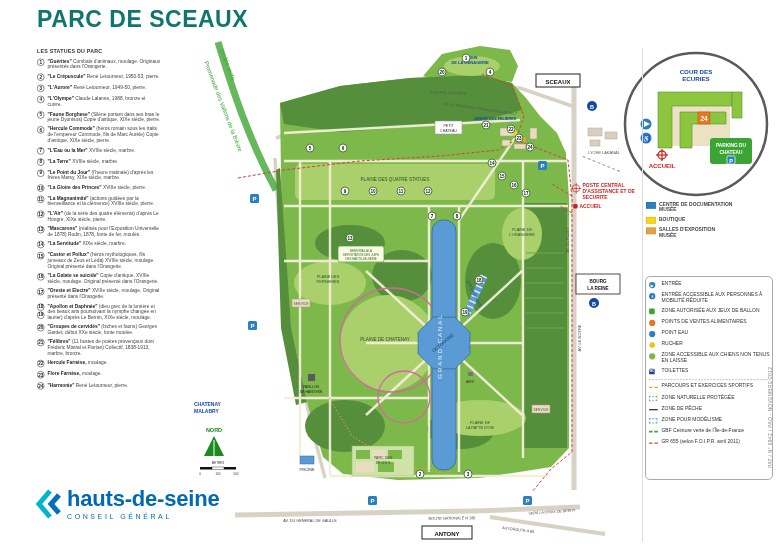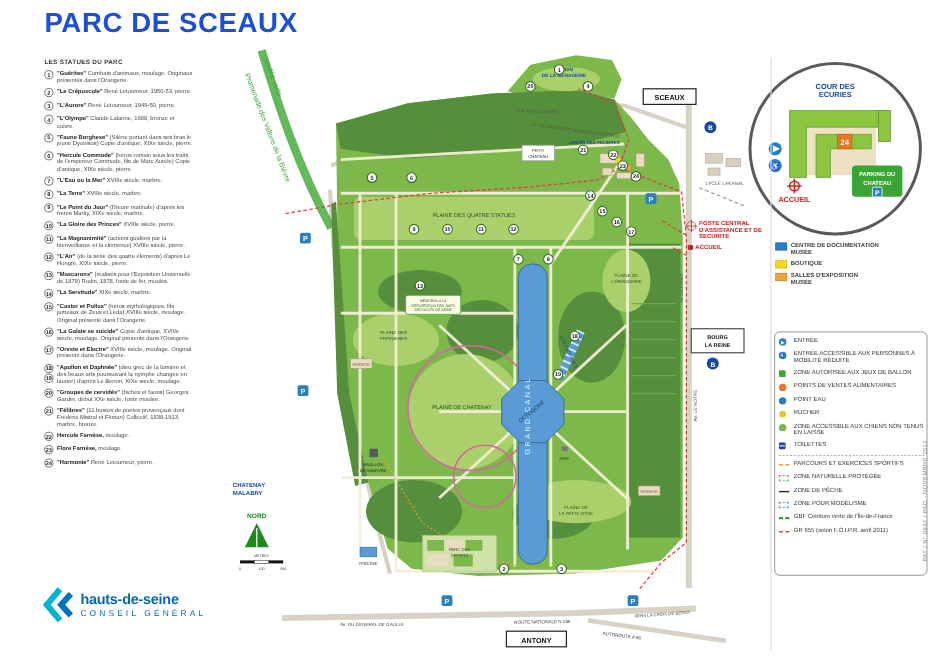--- a/index.html
+++ b/index.html
@@ -1,20 +1,20 @@
 <!DOCTYPE html>
 <html><head>
 <meta charset="utf-8">
 <style>
   html,body{margin:0;padding:0;background:#9a9a9a;}
   .page{position:relative;width:780px;height:551px;background:#ffffff;overflow:hidden;
         font-family:"Liberation Sans",sans-serif;}
 
   .title{position:absolute;left:37px;top:6px;margin:0;font-size:23px;font-weight:bold;
-         color:#1d4ed8;letter-spacing:.5px;}
+         color:#0f766e;letter-spacing:.5px;}
 
   
   .statues{position:absolute;left:37px;top:48px;width:200px;transform:scale(.62);transform-origin:0 0;}
   .statues-header{font-size:8.5px;font-weight:bold;color:#333;letter-spacing:.4px;margin-bottom:7px;}
   .statue-list{list-style:none;margin:0;padding:0;}
   .statue-item{display:flex;gap:4px;margin-bottom:6px;}
   .nums{display:flex;flex-direction:column;gap:1px;flex:none;width:13px;}
   .num-circle{width:12px;height:12px;border:1.1px solid #444;border-radius:50%;background:#fff;
               font-size:7.5px;font-weight:bold;color:#222;display:flex;align-items:center;
               justify-content:center;box-sizing:border-box;}
@@ -77,21 +77,21 @@
   .l-fish{border-top:2px solid #333;}
   .l-green{border-top:3px dashed #3aa535;}
   .l-red{border-top:2.5px dashed #e03a3a;}
   .ic-box{width:13px;height:8px;box-sizing:border-box;}
   .b-green{border:1.2px dashed #3aa535;} .b-blue{border:1.2px dashed #2a7fc1;}
 
   .credits{position:absolute;left:768px;top:468px;width:300px;font-size:8px;color:#888;
            letter-spacing:.5px;transform:rotate(-90deg) scale(.62);transform-origin:0 0;}
 
   .footer{position:absolute;left:33px;top:487px;display:flex;align-items:center;gap:6px;}
-  .footer-name{font-size:12px;font-weight:bold;color:#0069b4;letter-spacing:-.2px;line-height:1;}
+  .footer-name{font-size:22px;font-weight:bold;color:#0069b4;letter-spacing:-.2px;line-height:1;}
   .footer-sub{font-size:7px;color:#0069b4;letter-spacing:2.6px;margin-top:3px;}
 </style>
 </head>
 <body>
 
 <div class="page">
 
   <h1 class="title">PARC DE SCEAUX</h1>
 
   <div class="statues">

